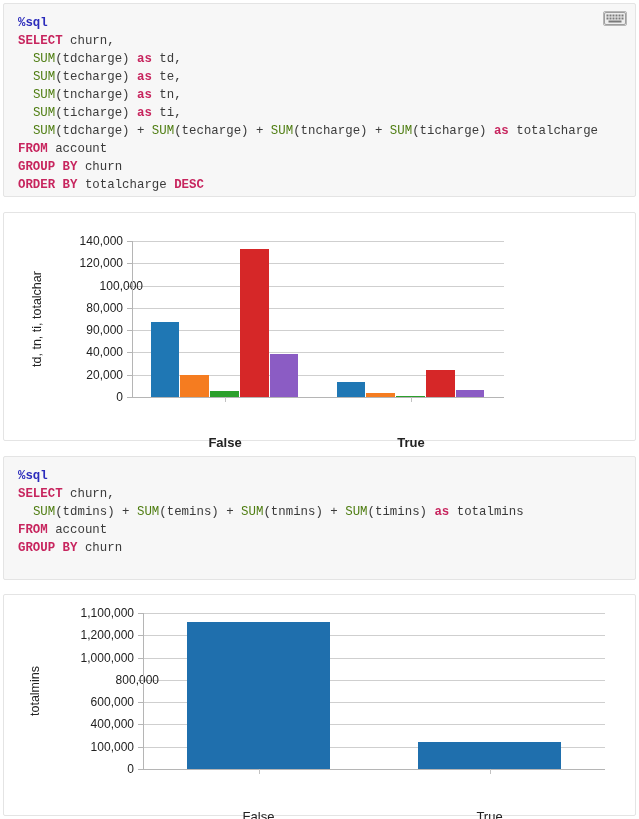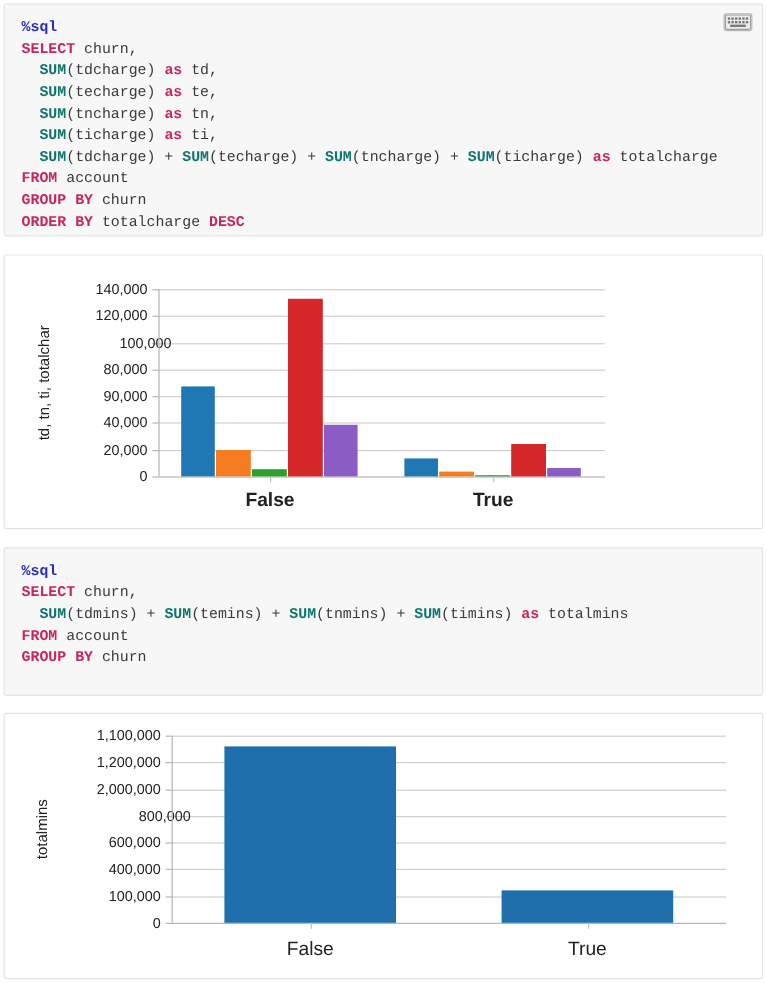--- a/index.html
+++ b/index.html
@@ -39,21 +39,21 @@
     padding: 10px 12px 10px 14px;
     font-family: "Liberation Mono", "DejaVu Sans Mono", monospace;
     font-size: 12.4px;
     line-height: 18px;
     color: #303030;
     white-space: pre;
   }
   .code-line { white-space: pre; }
   .tok-magic   { color: #2b2bbb; font-weight: bold; }
   .tok-kw      { color: #c7255e; font-weight: bold; }
-  .tok-fn      { color: #0f766e; font-weight: bold; }
+  .tok-fn      { color: #4d7c0f; font-weight: normal; }
   .tok-plain   { color: #3b3b3b; }
 
   
   .chart-panel {
     position: absolute;
     left: 3px; right: 3px;
     background: #ffffff;
     border: 1px solid #e4e4e4;
     border-radius: 2px;
   }
@@ -88,26 +88,27 @@
     background: #b5b5b5;
   }
   .tickmark {
     position: absolute;
     width: 5px; height: 1px;
     background: #b5b5b5;
   }
   .bar { position: absolute; bottom: 0; }
   .xtick-label {
     position: absolute;
-    font-size: 16px;
+    font-size: 13px;
     font-weight: bold;
     color: #222;
     text-align: right;
     white-space: nowrap;
     transform: translateX(-50%);
+    margin-top: 26px;
   }
   .xtick-label.plain { font-weight: normal; }
   .xtick-mark {
     position: absolute;
     width: 1px; height: 5px;
     background: #c2c2c2;
   }
 
   
   .legend { position: absolute; }
@@ -219,21 +220,21 @@
         <div class="tickmark" style="left: 134px; top: 129.429px;"></div>
         <div class="ytick" style="top: 129.429px; right: 501px;">400,000</div>
         <div class="gridline" style="left: 139px; width: 462px; top: 107.143px;"></div>
         <div class="tickmark" style="left: 134px; top: 107.143px;"></div>
         <div class="ytick" style="top: 107.143px; right: 501px;">600,000</div>
         <div class="gridline" style="left: 139px; width: 462px; top: 84.8571px;"></div>
         <div class="tickmark" style="left: 134px; top: 84.8571px;"></div>
         <div class="ytick" style="top: 84.8571px; right: 476px;">800,000</div>
         <div class="gridline" style="left: 139px; width: 462px; top: 62.5714px;"></div>
         <div class="tickmark" style="left: 134px; top: 62.5714px;"></div>
-        <div class="ytick" style="top: 62.5714px; right: 501px;">2,000,000</div>
+        <div class="ytick" style="top: 62.5714px; right: 501px;">1,000,000</div>
         <div class="gridline" style="left: 139px; width: 462px; top: 40.2857px;"></div>
         <div class="tickmark" style="left: 134px; top: 40.2857px;"></div>
         <div class="ytick" style="top: 40.2857px; right: 501px;">1,200,000</div>
         <div class="gridline" style="left: 139px; width: 462px; top: 18px;"></div>
         <div class="tickmark" style="left: 134px; top: 18px;"></div>
         <div class="ytick" style="top: 18px; right: 501px;">1,100,000</div>
         <div class="axisline-y" style="left: 139px; top: 18px; height: 156px;"></div>
         <div class="bar" style="left: 182.89px; width: 143.22px; top: 26.6914px; height: 147.309px; bottom: auto; background: rgb(31, 111, 173);"></div>
         <div class="xtick-mark" style="left: 254.5px; top: 174px;"></div>
         <div class="xtick-label plain" style="left: 254.5px; top: 188px;">False</div>

